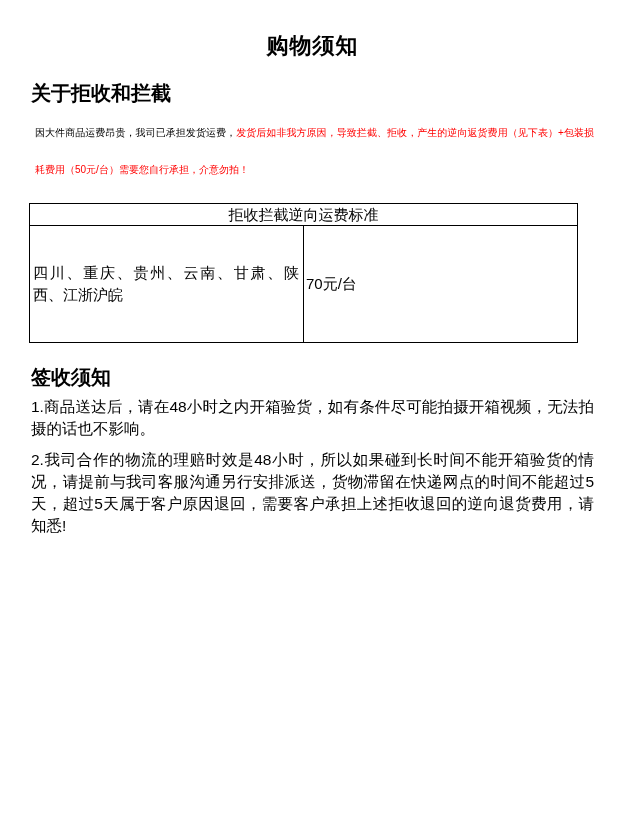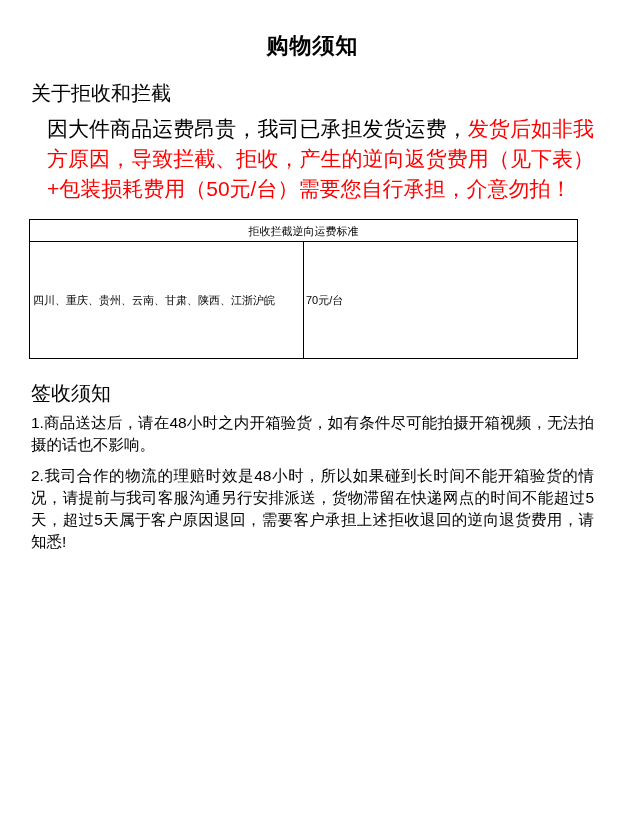--- a/index.html
+++ b/index.html
@@ -22,41 +22,41 @@
     margin: 27px 0 0 0;
     font-size: 22px;
     line-height: 38px;
     font-weight: bold;
     text-align: center;
     letter-spacing: 1px;
   }
   .section-heading {
     font-size: 20px;
     line-height: 24px;
-    font-weight: normal;
+    font-weight: bold;
     margin: 16px 0 0 0;
   }
   .section-heading.sign {
     margin-top: 22px;
   }
   .intro-para {
-    margin: 9px 0 0 16px;
-    font-size: 21px;
-    line-height: 30px;
+    margin: 9px 0 0 4px;
+    font-size: 10px;
+    line-height: 37px;
     text-align: justify;
   }
   .red-text {
     color: #ff0000;
   }
   table.fee-table {
     border-collapse: collapse;
     margin: 15px 0 0 -2px;
     width: 549px;
     table-layout: fixed;
-    font-size: 11px;
+    font-size: 15px;
   }
   table.fee-table td {
     border: 1px solid #000000;
     vertical-align: middle;
     box-sizing: border-box;
   }
   td.table-title-cell {
     height: 22px;
     text-align: center;
     line-height: 20px;

